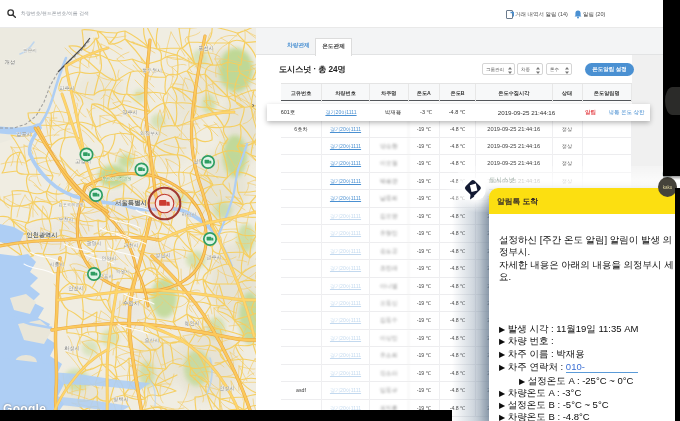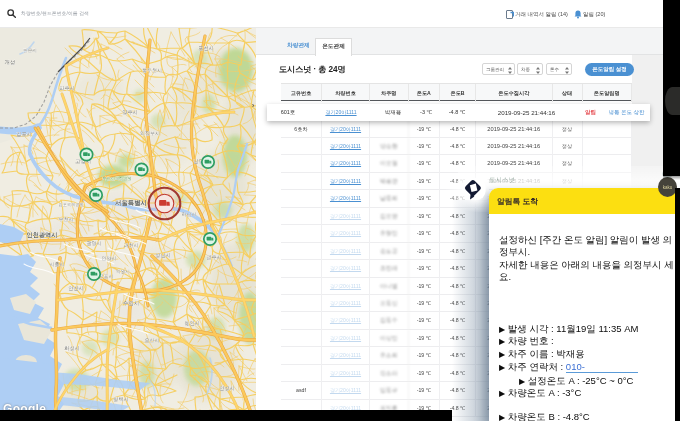--- a/index.html
+++ b/index.html
@@ -445,20 +445,21 @@
     <div style="height:12.55px;"></div>
     <div>설정하신 [주간 온도 알림] 알림이 발생 의정부시.</div>
     <div>자세한 내용은 아래의 내용을 의정부시 세요.</div>
   </div>
   <div style="position:absolute;left:10px;top:135.4px;font-size:9.5px;color:#0c0c0c;line-height:12px;white-space:nowrap;"><span style="font-size:8px;">▶</span> 발생 시각 : 11월19일 11:35 AM</div>
   <div style="position:absolute;left:10px;top:147.4px;font-size:9.5px;color:#0c0c0c;line-height:12px;white-space:nowrap;"><span style="font-size:8px;">▶</span> 차량 번호 :</div>
   <div style="position:absolute;left:10px;top:160.3px;font-size:9.5px;color:#0c0c0c;line-height:12px;white-space:nowrap;"><span style="font-size:8px;">▶</span> 차주 이름 : 박재용</div>
   <div style="position:absolute;left:10px;top:172.9px;font-size:9.5px;color:#0c0c0c;line-height:12px;white-space:nowrap;"><span style="font-size:8px;">▶</span> 차주 연락처 : <span style="color:#3b6fd4;border-bottom:1.5px solid #5b9bd8;">010-&nbsp;&nbsp;&nbsp;&nbsp;&nbsp;&nbsp;&nbsp;&nbsp;&nbsp;&nbsp;&nbsp;&nbsp;&nbsp;&nbsp;&nbsp;&nbsp;&nbsp;&nbsp;&nbsp;&nbsp;</span></div>
   <div style="position:absolute;left:10px;top:187.2px;font-size:9.5px;color:#0c0c0c;line-height:12px;white-space:nowrap;margin-left:20px;"><span style="font-size:8px;">▶</span> 설정온도 A : -25°C ~ 0°C</div>
   <div style="position:absolute;left:10px;top:199.2px;font-size:9.5px;color:#0c0c0c;line-height:12px;white-space:nowrap;"><span style="font-size:8px;">▶</span> 차량온도 A : -3°C</div>
+  <div style="position:absolute;left:10px;top:211.2px;font-size:9.5px;color:#0c0c0c;line-height:12px;white-space:nowrap;"><span style="font-size:8px;">▶</span> 설정온도 B : -5°C ~ 5°C</div>
   <div style="position:absolute;left:10px;top:223.1px;font-size:9.5px;color:#0c0c0c;line-height:12px;white-space:nowrap;"><span style="font-size:8px;">▶</span> 차량온도 B : -4.8°C</div>
 </div>
 
 <svg class="abs" style="left:458px;top:173px;z-index:8;" width="32" height="32" viewBox="0 0 32 32">
   <rect x="4.1" y="4.9" width="23.5" height="22" rx="9" fill="#fff"></rect>
   <g transform="rotate(45 14.9 15.0)">
     <rect x="8.6" y="8.7" width="12.6" height="12.6" rx="2.4" fill="#131a33"></rect>
   </g>
   <path d="M12.6 21.0 L16.4 23.4 L12.0 26.6 Z" fill="#131a33"></path>
   <path d="M11.9 12.2 L17.8 10.6 L19.4 17.5 L13.5 19.1 Z" fill="#fff"></path>

